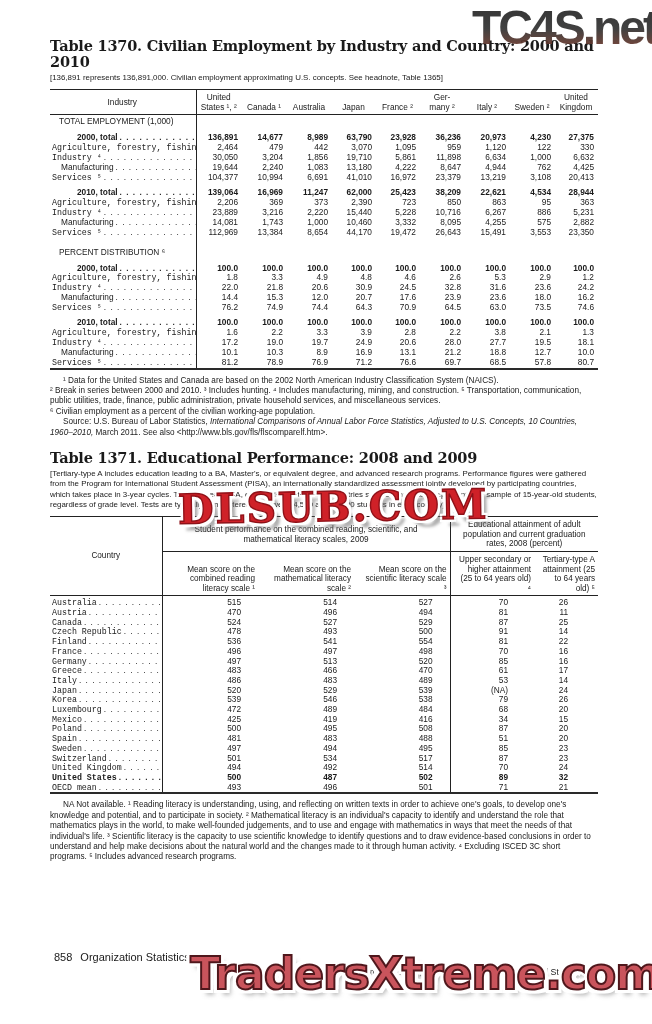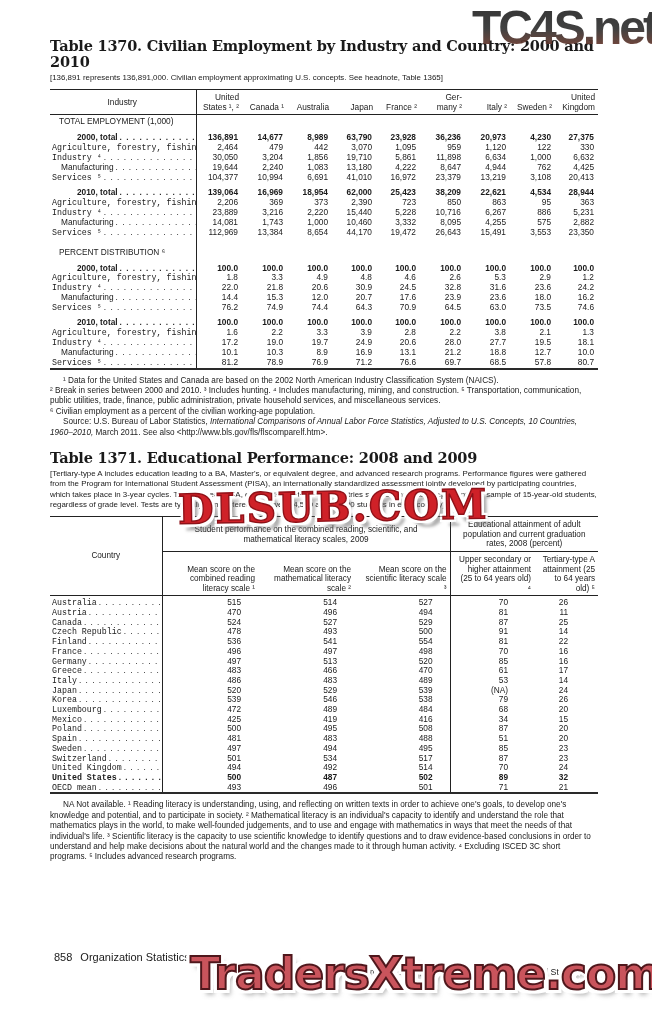--- a/index.html
+++ b/index.html
@@ -28,21 +28,21 @@
   .lab .dots::after{content:". . . . . . . . . . . . . . . . . . . . . . . . . . . .";letter-spacing:1px;}
   .ind0{padding-left:2px;font-family:Liberation Mono, monospace;}
   .ind1{padding-left:11px;}
   .indT{padding-left:27px;}
 
   
   .t70{border-top:1px solid #222;border-bottom:2px solid #2a2a2a;}
   .t70 thead th{font-weight:normal;font-size:8.3px;line-height:9.6px;
                 border-bottom:1px solid #222;vertical-align:bottom;
                 padding:3px 3px 2px 2px;white-space:pre-line;}
-  .t70 thead th.colhead{text-align:right;margin-top:10px;}
+  .t70 thead th.colhead{margin-top:10px;}
   .t70 thead th.stubhead{text-align:center;vertical-align:middle;white-space:normal;}
   .t70 td{height:9.9px;line-height:9.9px;font-size:8.3px;}
   .t70 tr.sec td.sech{font-size:8.3px;padding-left:9px;height:13px;line-height:13px;white-space:nowrap;}
   .t70 tr.sp td{height:5px;line-height:5px;}
 
   
   .t71{border-top:1px solid #222;border-bottom:2px solid #2a2a2a;}
   .t71 thead th{font-weight:normal;font-size:8.2px;line-height:9.6px;}
   .t71 th.stubhead{border-right:1px solid #222;border-bottom:1px solid #222;
                    text-align:center;vertical-align:middle;}
@@ -226,21 +226,21 @@
             </tr>
             <tr class="r total">
               <td class="stub">
                 <div class="lab">
                   <span class="tx indT">2010, total</span>
                   <span class="dots"></span>
                 </div>
               </td>
               <td class="num">139,064</td>
               <td class="num">16,969</td>
-              <td class="num">18,954</td>
+              <td class="num">11,247</td>
               <td class="num">62,000</td>
               <td class="num">25,423</td>
               <td class="num">38,209</td>
               <td class="num">22,621</td>
               <td class="num">4,534</td>
               <td class="num">28,944</td>
             </tr>
             <tr class="r">
               <td class="stub">
                 <div class="lab">

